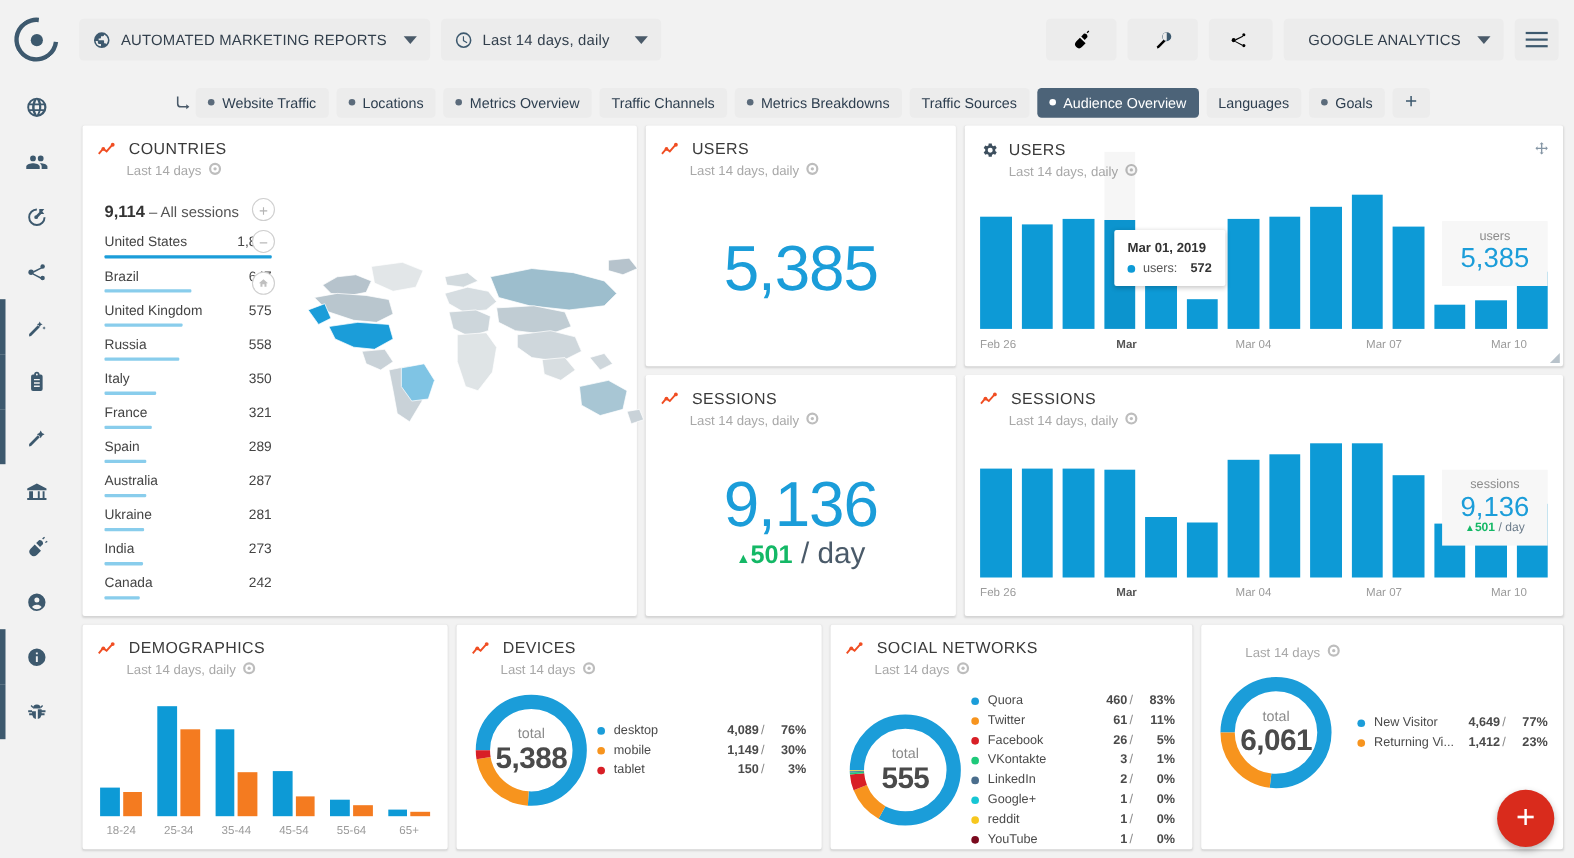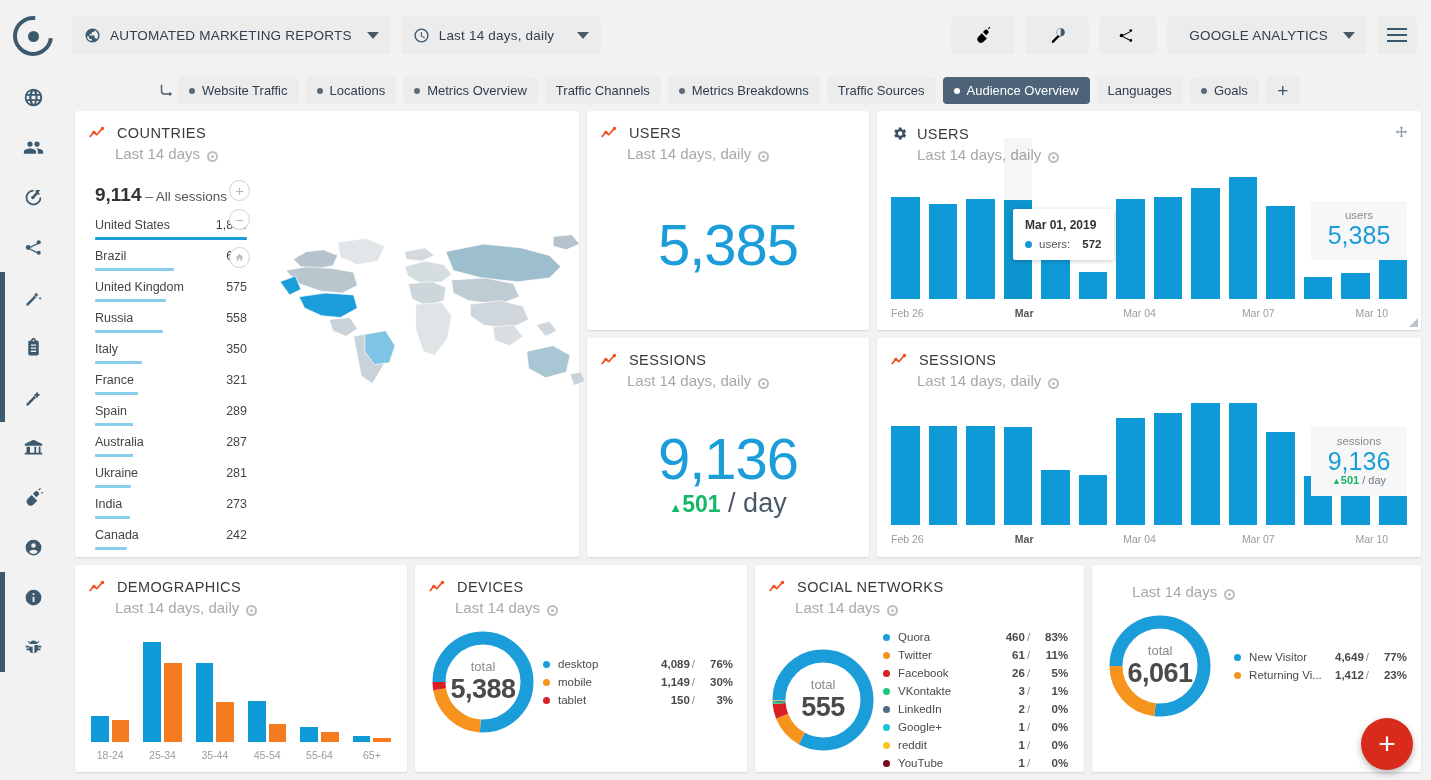--- a/index.html
+++ b/index.html
@@ -90,33 +90,33 @@
   .row { display: flex; gap: 8px; }
   .row1 { height: 446px; }
   .row2 { flex: 1; }
   .card {
     background: #fff; border-radius: 2px; position: relative;
     box-shadow: 0 1px 2px rgba(0,0,0,.13);
   }
   .card-head { padding: 14px 14px 0 14px; }
   .card-title { display: flex; align-items: center; gap: 9px; }
   .card-title .t { font-size: 14.5px; color: #3a3a3a; letter-spacing: .4px; }
-  .card-sub { font-size: 15px; color: #a8a8a8; margin: 4px 0 0 26px; display: flex; align-items: flex-end; gap: 7px; }
+  .card-sub { font-size: 12px; color: #a8a8a8; margin: 4px 0 0 26px; display: flex; align-items: flex-start; gap: 7px; }
   .card-sub .o { width: 11px; height: 11px; border-radius: 50%; border: 2px solid #bdbdbd;
     display: inline-block; position: relative; }
   .card-sub .o::after { content:""; position:absolute; inset:2px; border-radius:50%; background:#bdbdbd; }
   .spark { width: 19px; height: 14px; flex: 0 0 19px; }
   .gearico { width: 17px; height: 17px; fill: #3d4f5e; }
 
   
   .c-countries { width: 504px; }
   .country-body { display: flex; height: 100%; }
   .country-list { width: 200px; padding: 22px 0 0 20px; position: relative; z-index: 3; }
   .all-sessions { font-size: 13.5px; color: #333; margin-bottom: 12px; }
-  .all-sessions b { font-weight: bold; font-size: 19px; }
+  .all-sessions b { font-weight: bold; font-size: 15px; }
   .all-sessions span { color: #555; }
   .crow { margin-bottom: 9px; width: 152px; }
   .crow-top { display: flex; justify-content: space-between; font-size: 12.5px; color: #444; }
   .crow-bar { height: 3px; background: #89cdec; margin-top: 5px; border-radius: 1px; }
   .crow:first-of-type .crow-bar { background: #1b9dd9; }
   .map-area { flex: 1; position: relative; }
   .zoomctl { position: absolute; left: -46px; top: 18px; display: flex; flex-direction: column; gap: 8px; z-index: 4; }
   .zbtn { width: 21px; height: 21px; border-radius: 50%; border: 1px solid #cfcfcf;
     color: #b4b4b4; display: flex; align-items: center; justify-content: center;
     font-size: 14px; background: #fff; cursor: pointer; }

